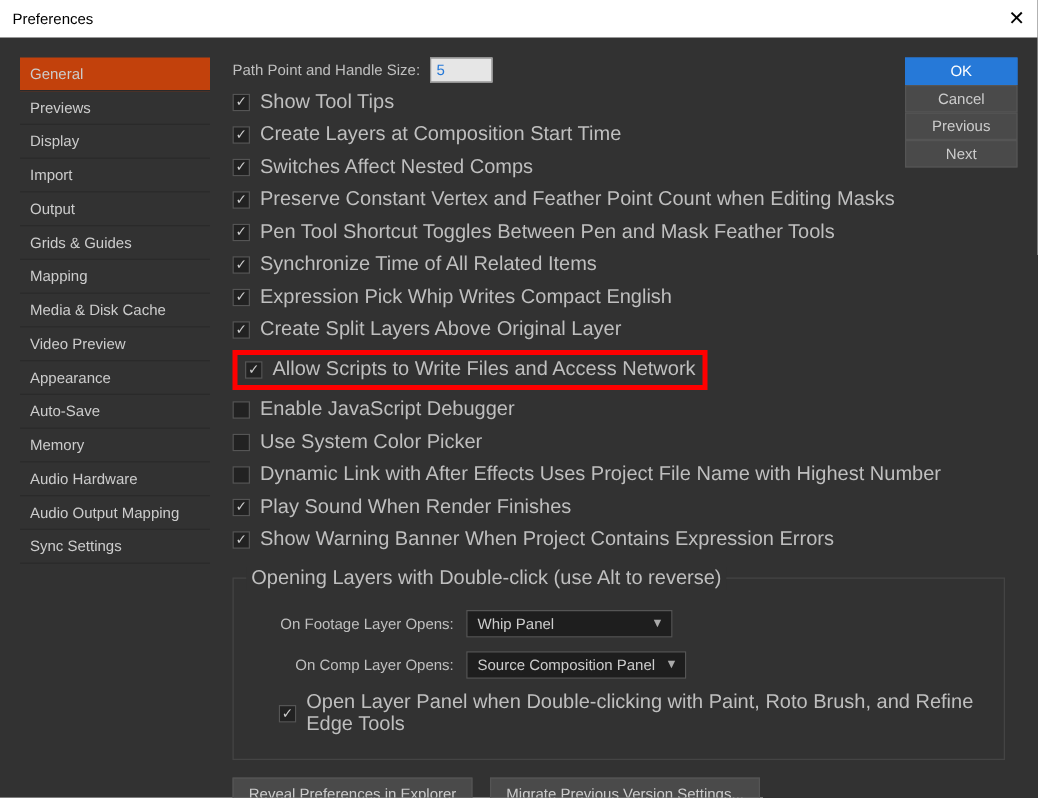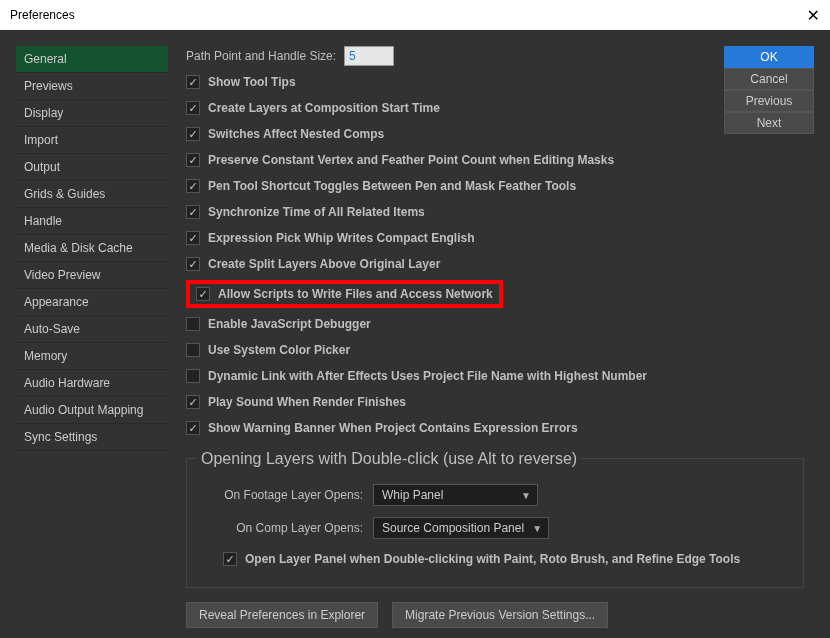--- a/index.html
+++ b/index.html
@@ -40,37 +40,36 @@
   }
   .sidebar-item {
     padding: 4px 8px;
     color: #ccc;
     cursor: pointer;
     border-bottom: 1px solid #2a2a2a;
     font-size: 12px;
     line-height: 18px;
   }
   .sidebar-item.active {
-    background: #14532d;
+    background: #c2410c;
   }
   .main {
     flex: 1;
     padding: 0 10px;
     color: #ccc;
   }
   .row {
     display: flex;
     align-items: center;
     margin-bottom: 6px;
     min-height: 20px;
   }
   .row label {
-    font-size: 12px;
+    font-size: 16px;
     color: #bfbfbf;
-    font-weight: bold;
   }
   .field-label {
     color: #bfbfbf;
     margin-right: 8px;
   }
   input[type="text"].numfield {
     width: 50px;
     background: #e6e6e6;
     border: 1px solid #999;
     color: #2679d8;
@@ -189,21 +188,21 @@
 
 <div class="dialog-body">
 
   <div class="sidebar" id="sidebar">
       <div class="sidebar-item active">General</div>
       <div class="sidebar-item">Previews</div>
       <div class="sidebar-item">Display</div>
       <div class="sidebar-item">Import</div>
       <div class="sidebar-item">Output</div>
       <div class="sidebar-item">Grids &amp; Guides</div>
-      <div class="sidebar-item">Handle</div>
+      <div class="sidebar-item">Mapping</div>
       <div class="sidebar-item">Media &amp; Disk Cache</div>
       <div class="sidebar-item">Video Preview</div>
       <div class="sidebar-item">Appearance</div>
       <div class="sidebar-item">Auto-Save</div>
       <div class="sidebar-item">Memory</div>
       <div class="sidebar-item">Audio Hardware</div>
       <div class="sidebar-item">Audio Output Mapping</div>
       <div class="sidebar-item">Sync Settings</div>
     </div>
 

